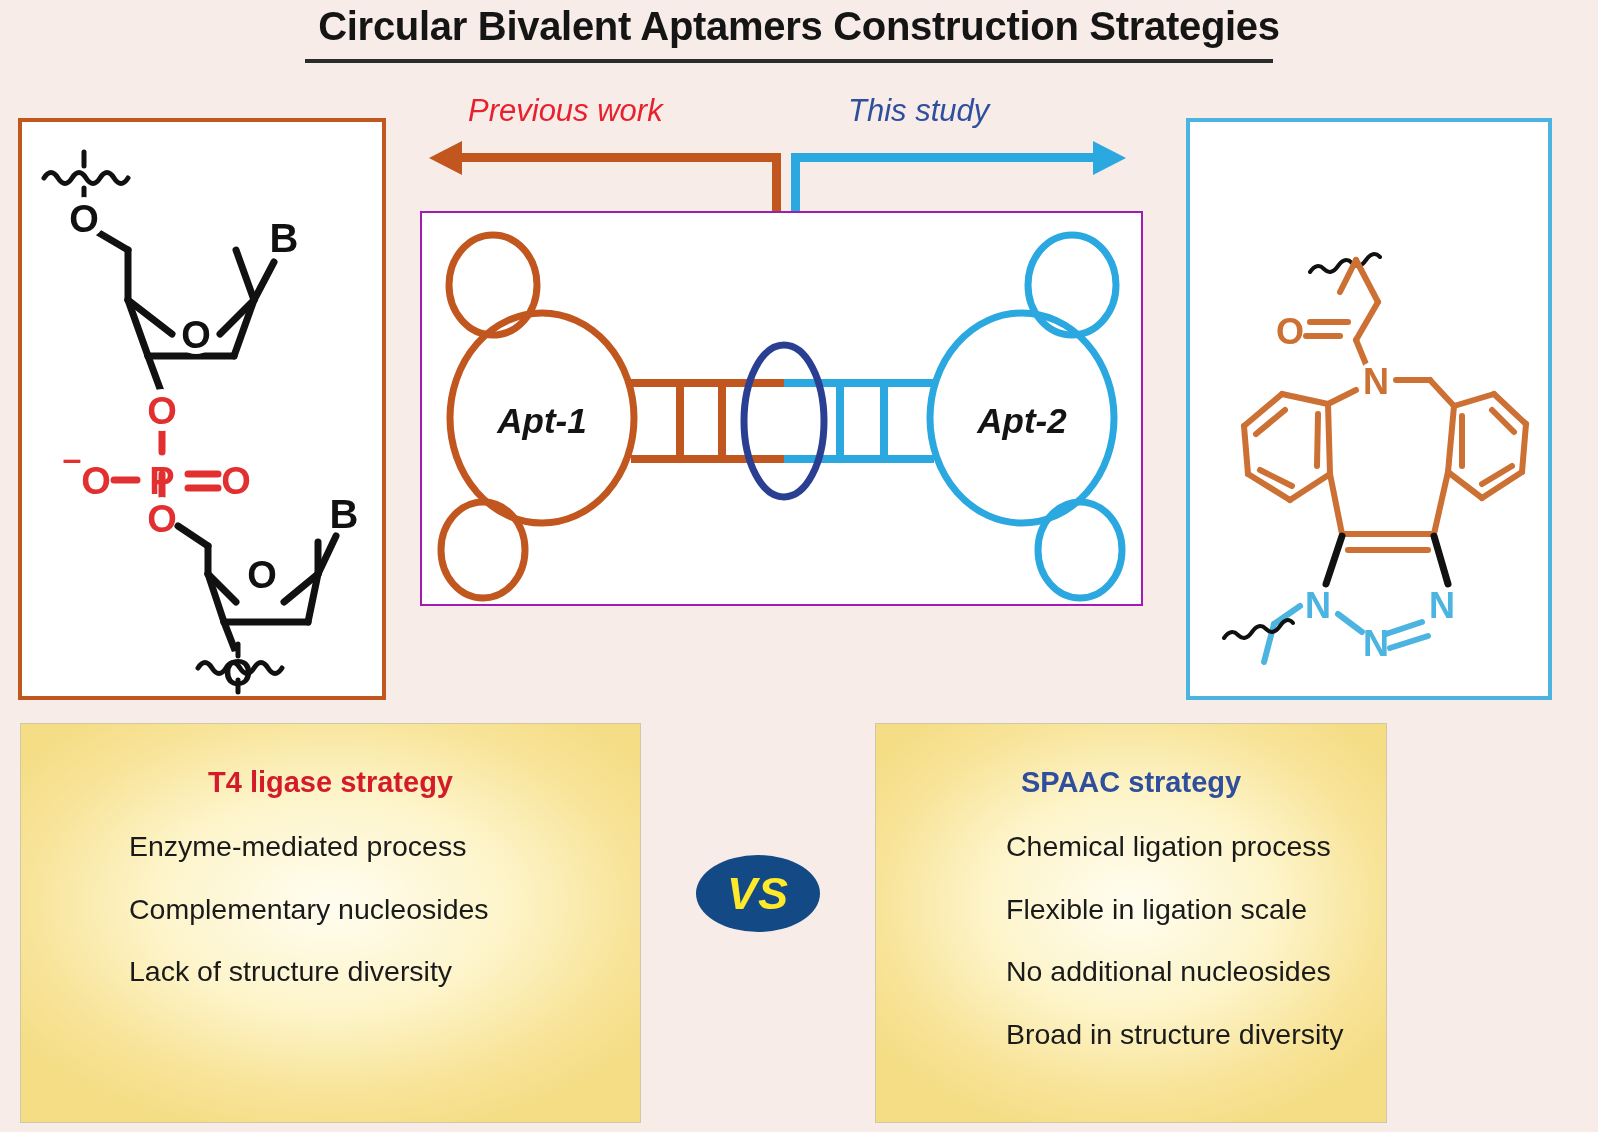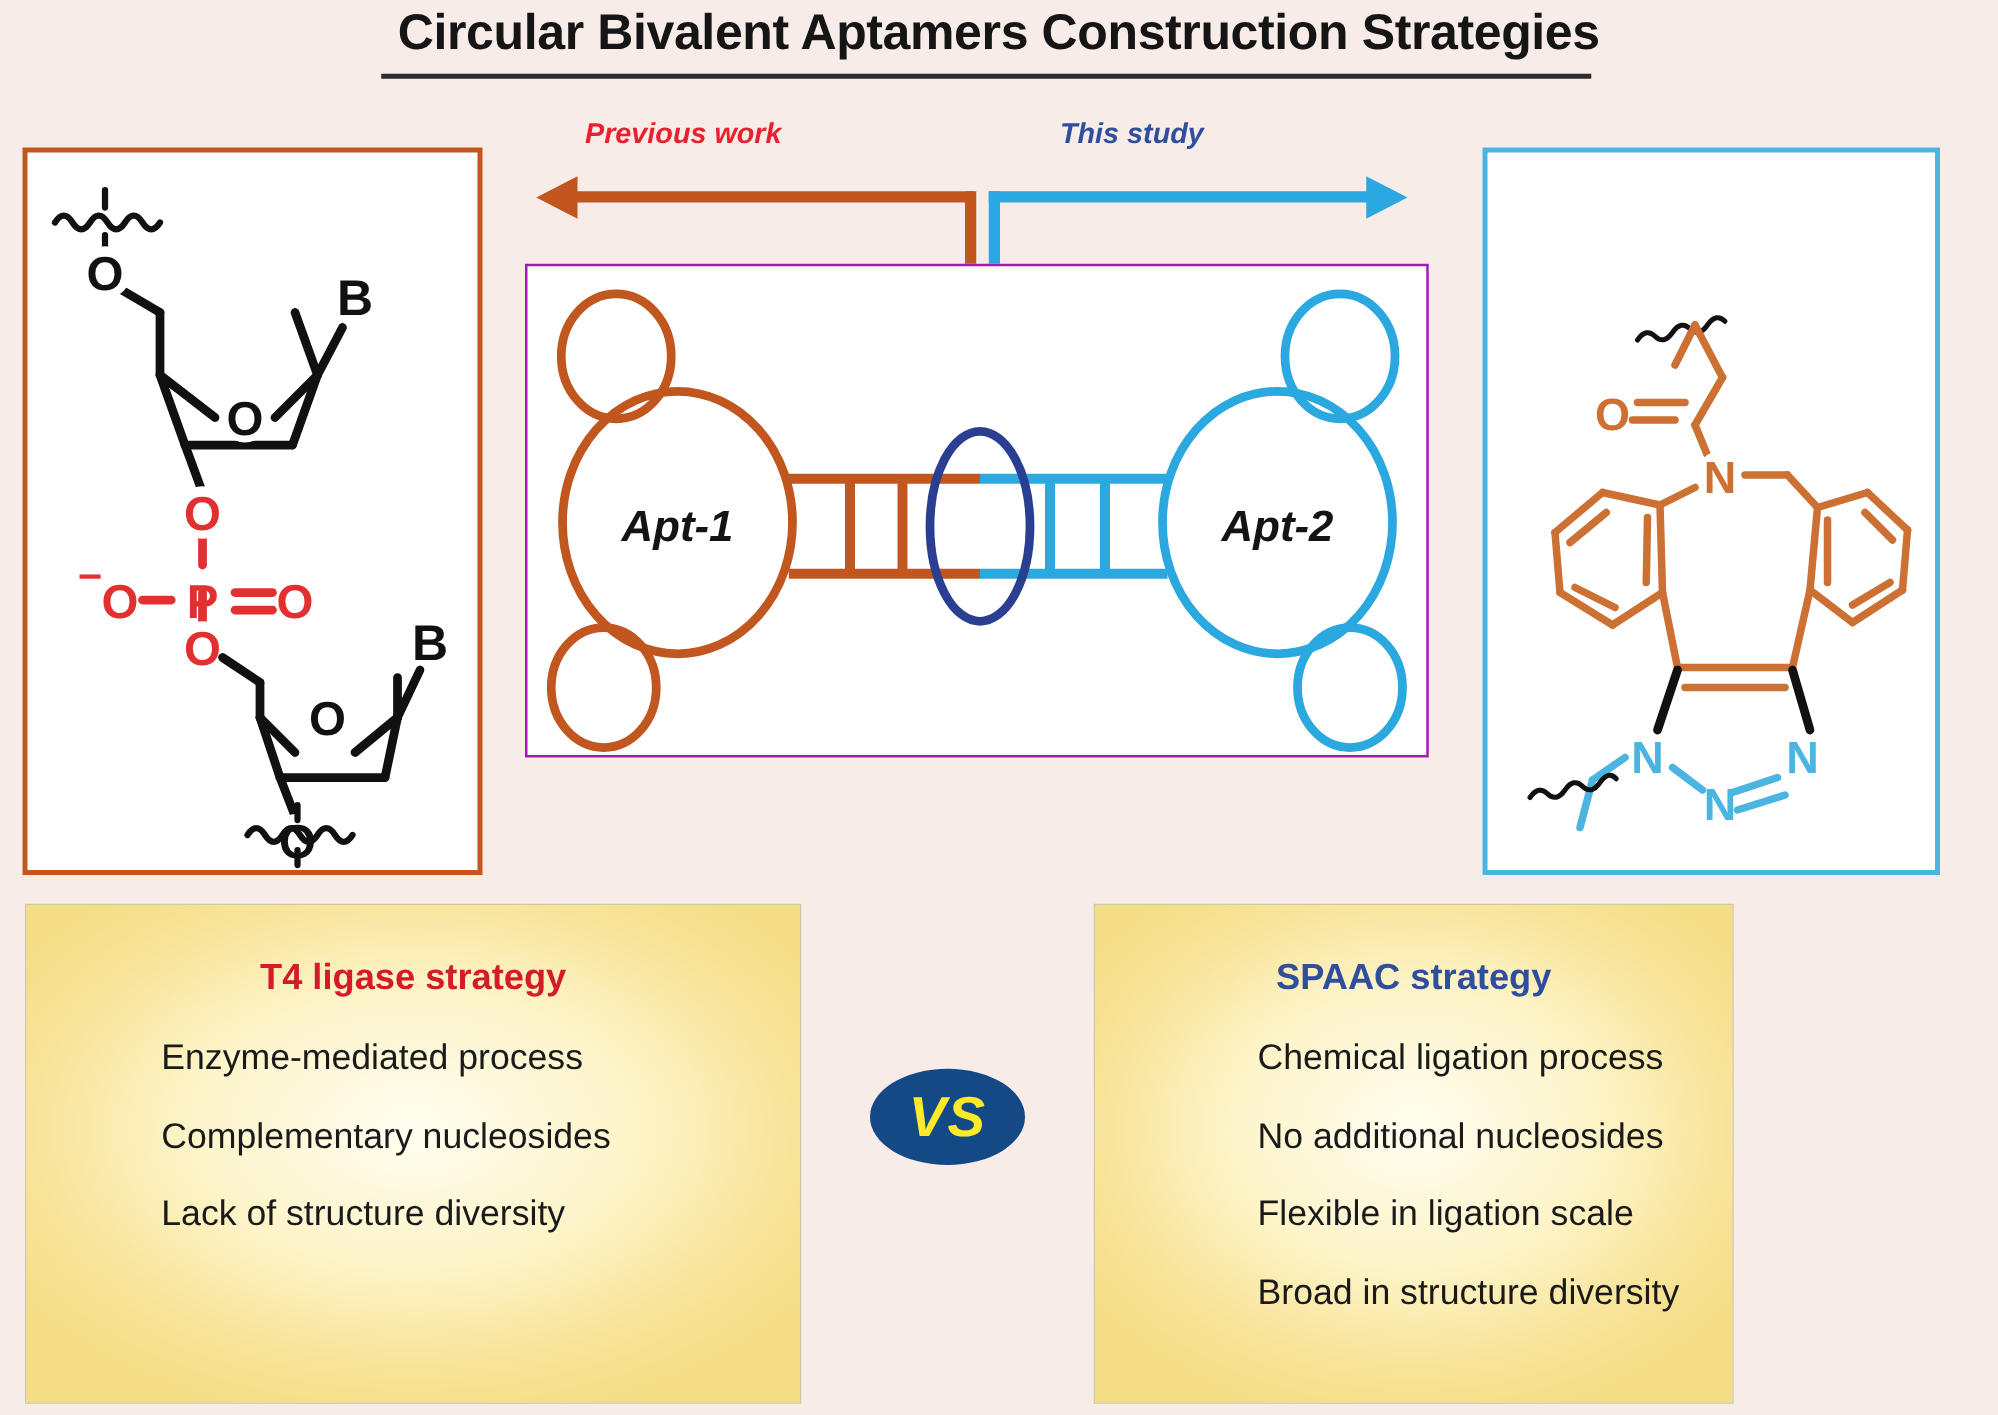--- a/index.html
+++ b/index.html
@@ -37,22 +37,22 @@
     position: absolute;
     left: 305px; top: 59px;
     width: 968px; height: 4px;
     background: #2b2b2b;
   }
 
   
   .arrow-label {
     position: absolute;
     font-family: "Liberation Sans", sans-serif;
-    font-size: 23px;
-    font-weight: bold;
+    font-size: 31px;
+    font-weight: normal;
     font-style: italic;
     white-space: nowrap;
   }
   #label-previous { left: 468px; top: 93px; color: #e8212e; }
   #label-this     { left: 848px; top: 93px; color: #2f4f9e; }
 
   
   .arrow-shaft {
     position: absolute;
     height: 9px;
@@ -413,19 +413,19 @@
   </div>
 
   <div id="vs-badge">
     <span id="vs-text">VS</span>
   </div>
 
   <div class="info-box" id="box-right">
     <div class="box-heading" id="heading-right">SPAAC strategy</div>
     <ul class="bullet-list" id="list-right">
       <li>Chemical ligation process</li>
+      <li>Flexible in ligation scale</li>
       <li>No additional nucleosides</li>
-      <li>Flexible in ligation scale</li>
       <li>Broad in structure diversity</li>
     </ul>
   </div>
 
 </div>
 
 </body></html>

